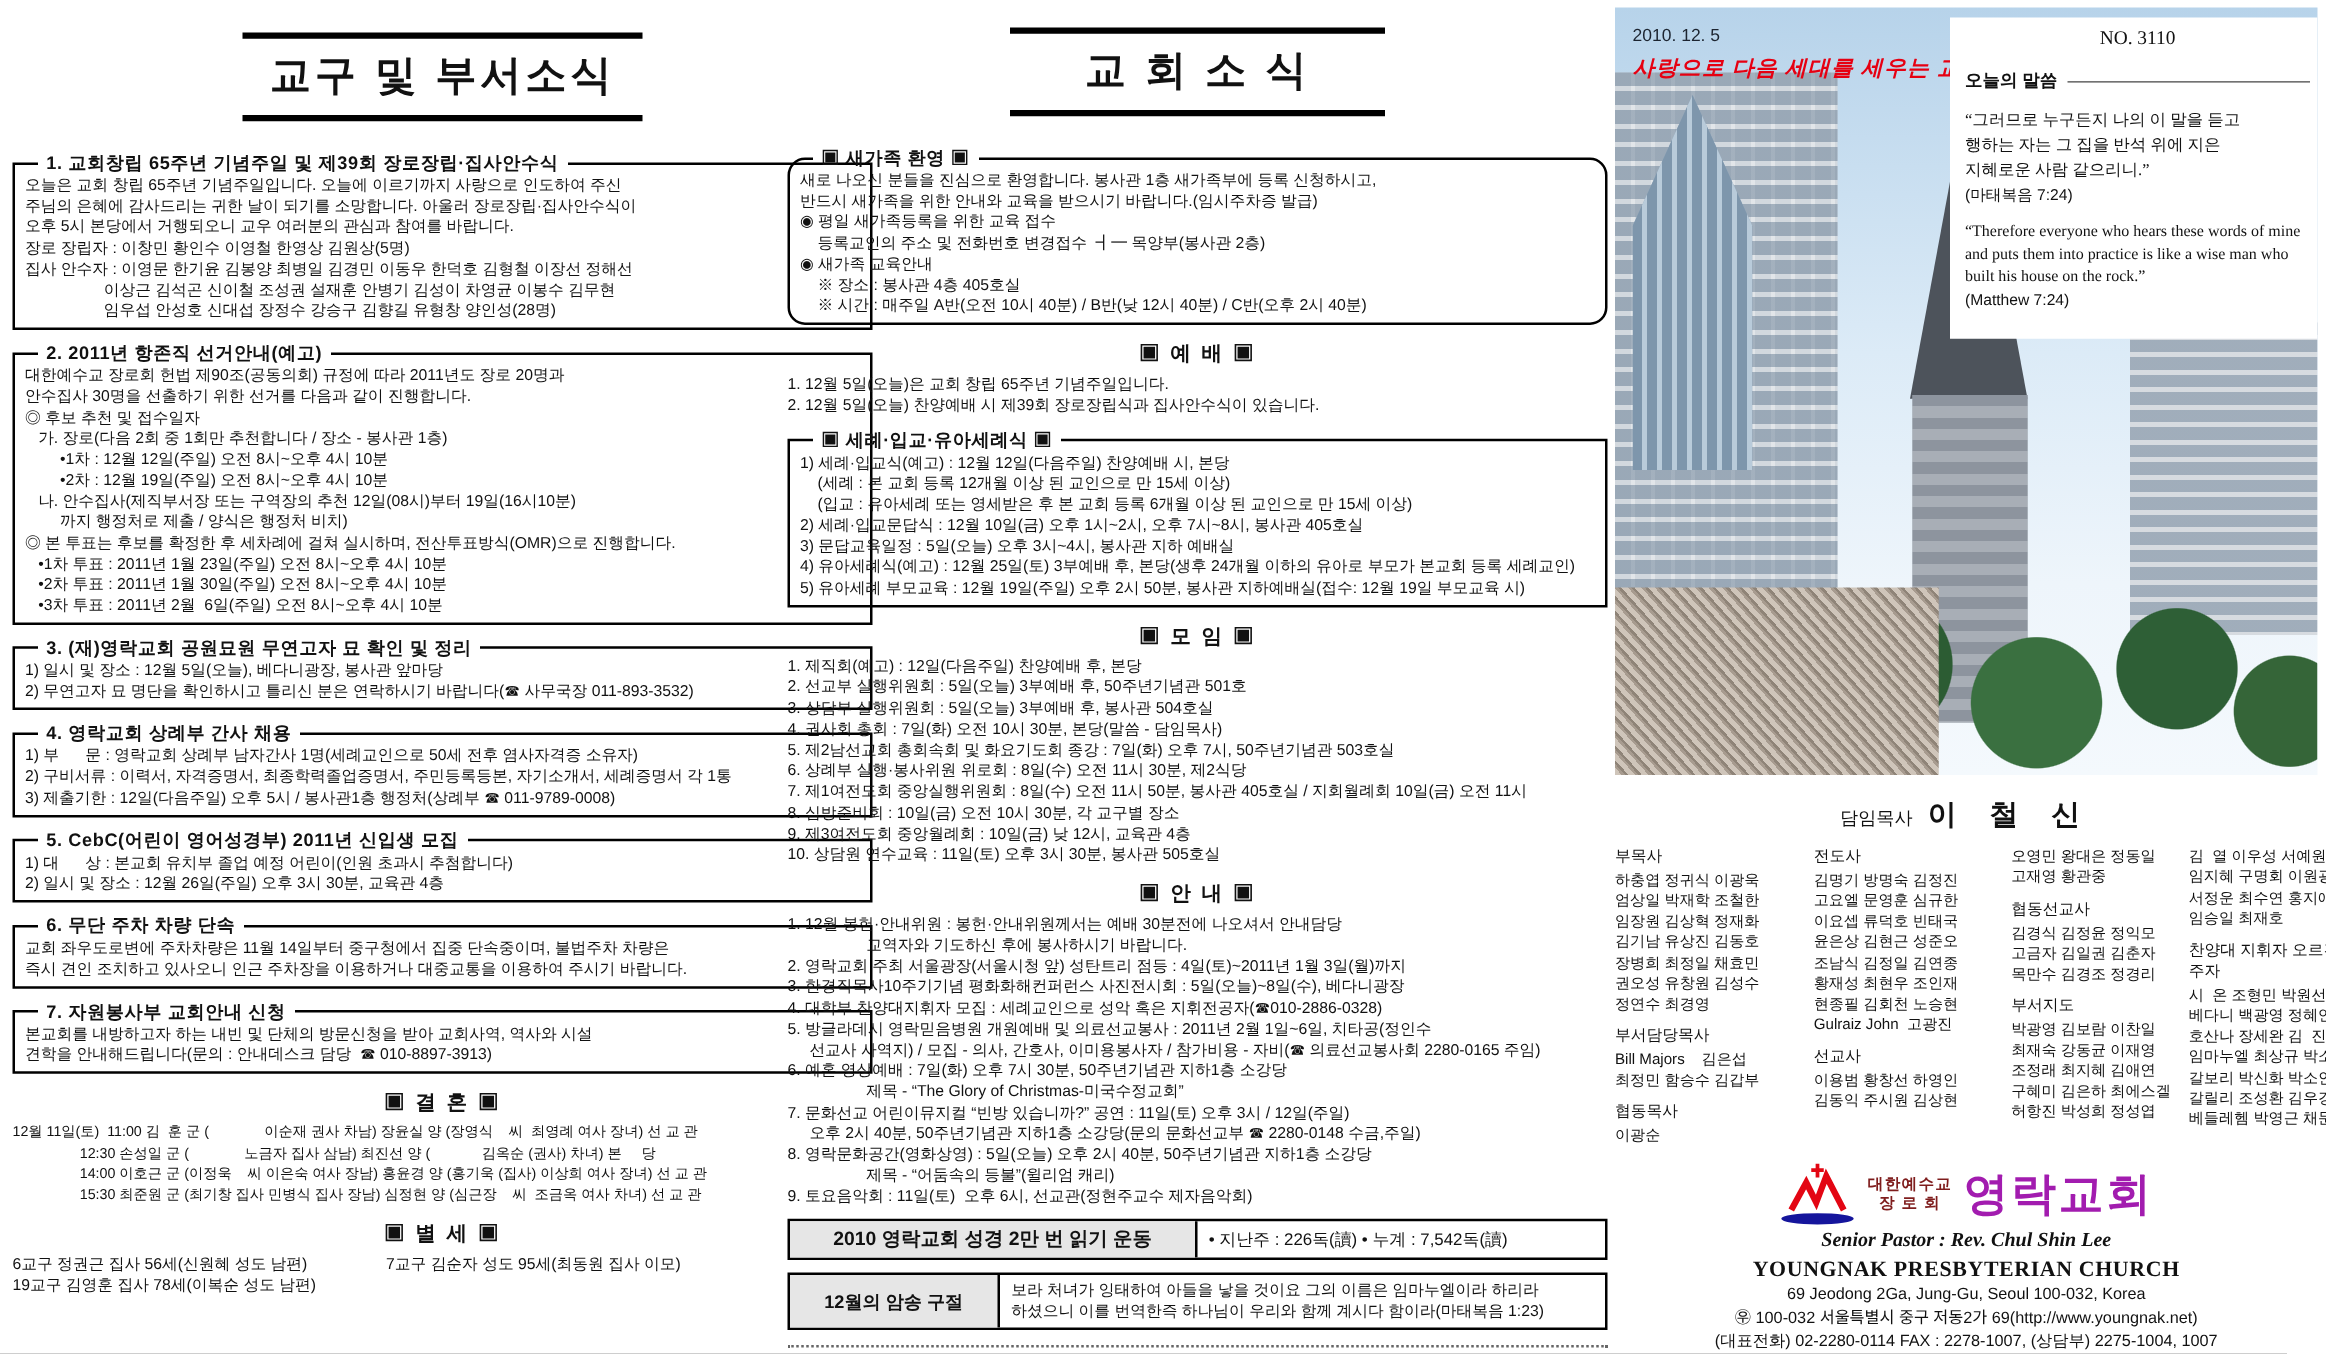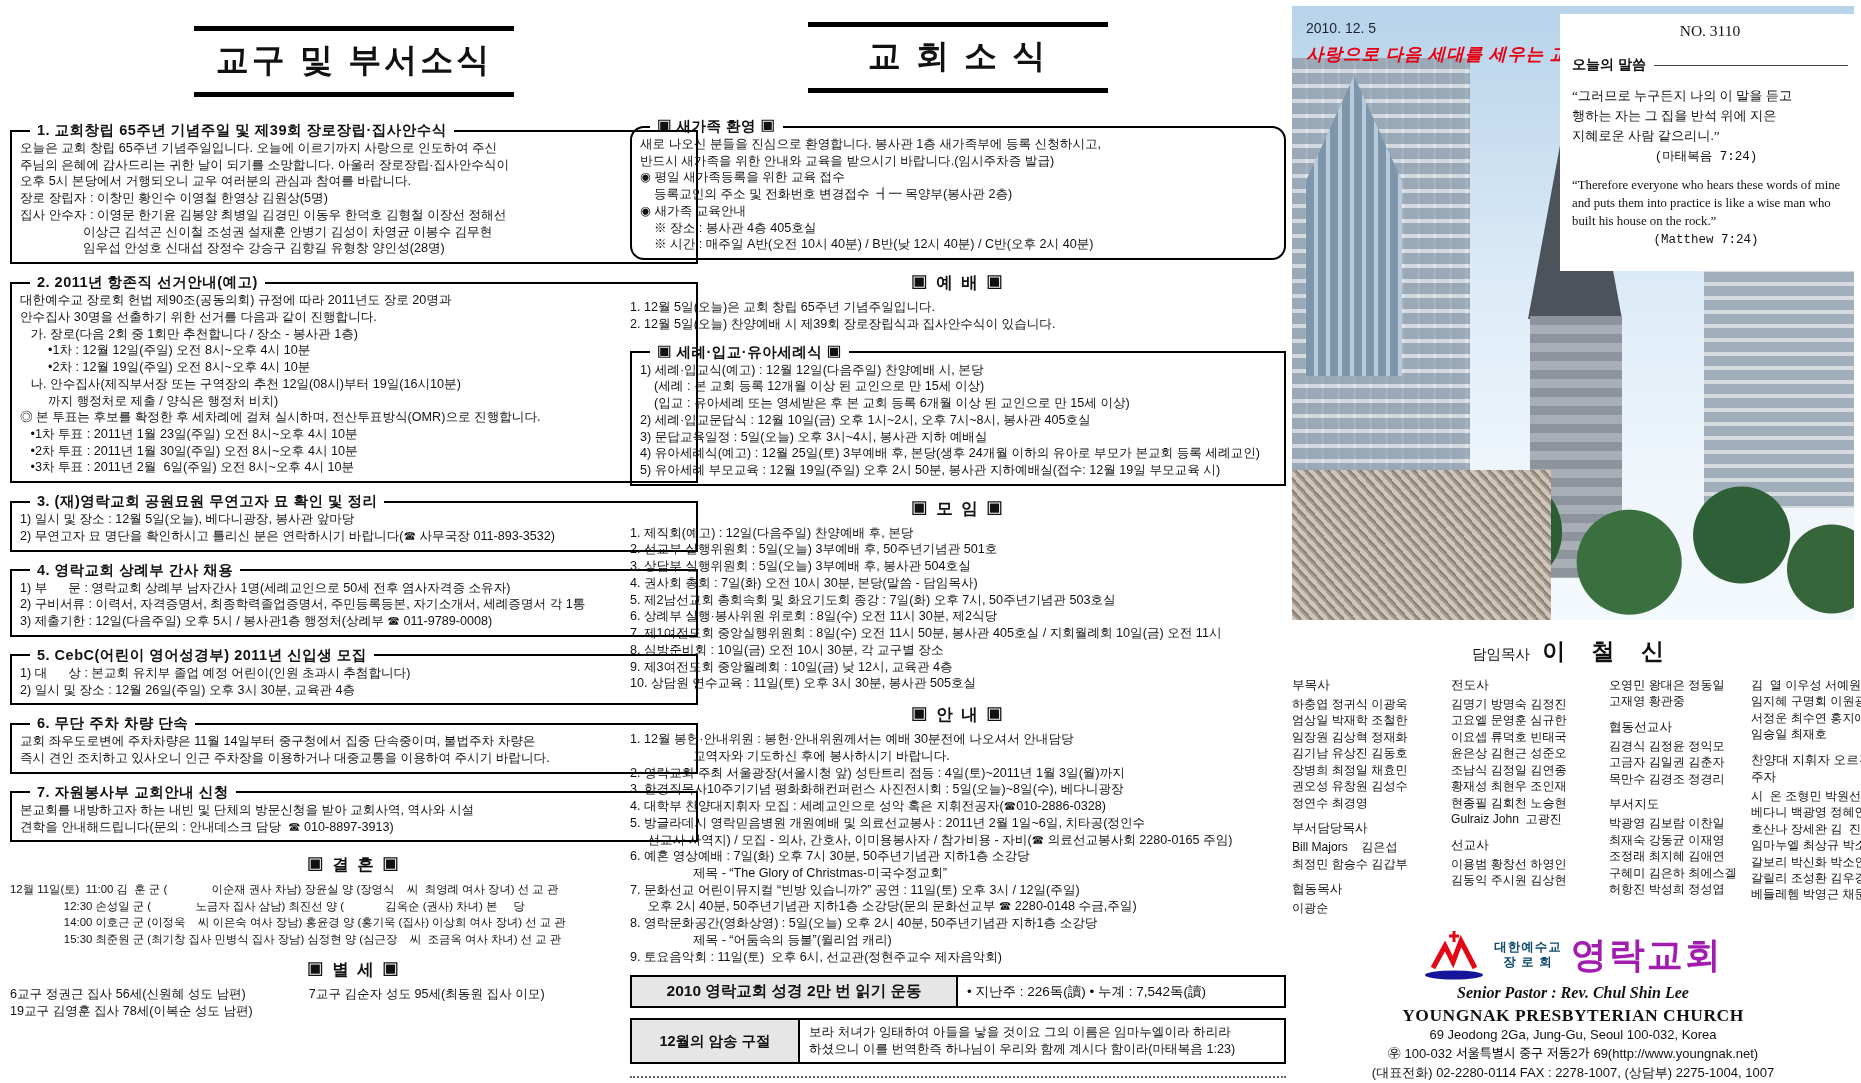--- a/index.html
+++ b/index.html
@@ -56,35 +56,35 @@
   .plaza{position:absolute;left:0;bottom:0;width:46%;height:150px;background:
      repeating-linear-gradient(48deg,#cfc5ba 0 4px,#a79b8f 4px 6px,#8f8478 6px 8px);}
   .photo-date{position:absolute;top:14px;left:14px;font-size:14px;color:#1c2430;}
   .slogan{position:absolute;top:36px;left:14px;color:#e60012;font-weight:bold;font-style:italic;
           font-size:17.5px;font-family:"Liberation Serif",serif;letter-spacing:1px;}
   .word-box{position:absolute;top:8px;right:0;width:276px;background:#fff;padding:8px 6px 12px 12px;}
   .issue-no{text-align:center;font-size:15.5px;font-family:"Liberation Serif",serif;margin-bottom:16px;}
   .word-head{display:flex;align-items:center;gap:8px;font-weight:bold;font-size:14px;margin-bottom:12px;}
   .rule-line{flex:1;border-top:1.5px solid #444;}
   .kr .line{font-size:13.2px;font-family:"Liberation Serif",serif;line-height:1.5;}
-  .vref{text-align:center;font-size:12.5px;font-family:Liberation Mono, monospace;margin:3px 8px 12px 0;}
+  .vref{text-align:left;font-size:12.5px;font-family:Liberation Sans, sans-serif;margin:3px 8px 12px 0;}
   .en-verse{font-size:12.8px;font-family:"Liberation Serif",serif;line-height:1.38;}
   
   .pastor{text-align:center;margin:16px 0 10px;font-size:14.5px;}
   .pastor b{font-size:23px;letter-spacing:10px;margin-left:8px;}
   .staff{display:flex;gap:12px;font-size:12.1px;}
   .scol{flex:0 0 auto;}
   .scol1{width:147px}.scol2{width:146px}.scol3{width:130px}.scol4{width:122px}
   .sgroup .line{font-size:12.1px;line-height:1.36;white-space:pre;}
   .shead{font-weight:normal;font-size:12.6px;margin:9px 0 2px;}
   .sgroup:first-child .shead{margin-top:0;}
   .shead:empty{display:none;}
   
   .logo-row{display:flex;align-items:center;justify-content:center;gap:9px;margin:14px 0 4px;}
-  .logo-kr-small{font-size:12.5px;font-weight:bold;color:#0c4a6e;line-height:1.2;text-align:center;letter-spacing:1px;}
+  .logo-kr-small{font-size:12.5px;font-weight:bold;color:#7f1d1d;line-height:1.2;text-align:center;letter-spacing:1px;}
   .logo-kr-big{font-size:36px;font-weight:bold;color:#a21caf;letter-spacing:2px;}
   .sp-line{font-family:"Liberation Serif",serif;font-style:italic;font-weight:bold;text-align:center;font-size:16px;margin-top:4px;}
   .church-en{font-family:"Liberation Serif",serif;font-weight:bold;text-align:center;font-size:17.5px;letter-spacing:.5px;margin-top:3px;}
   .addr{text-align:center;font-size:13px;line-height:1.45;}
 </style>
 </head>
 <body>
 
 <div class="page">
 
@@ -102,20 +102,21 @@
           <div class="line">                  이상근 김석곤 신이철 조성권 설재훈 안병기 김성이 차영균 이봉수 김무현</div>
           <div class="line">                  임우섭 안성호 신대섭 장정수 강승구 김향길 유형창 양인성(28명)</div>
         </div>
     </fieldset>
 
     <fieldset class="sec">
       <legend>2. 2011년 항존직 선거안내(예고)</legend>
       <div>
           <div class="line">대한예수교 장로회 헌법 제90조(공동의회) 규정에 따라 2011년도 장로 20명과</div>
           <div class="line">안수집사 30명을 선출하기 위한 선거를 다음과 같이 진행합니다.</div>
+          <div class="line">◎ 후보 추천 및 접수일자</div>
           <div class="line">   가. 장로(다음 2회 중 1회만 추천합니다 / 장소 - 봉사관 1층)</div>
           <div class="line">        •1차 : 12월 12일(주일) 오전 8시~오후 4시 10분</div>
           <div class="line">        •2차 : 12월 19일(주일) 오전 8시~오후 4시 10분</div>
           <div class="line">   나. 안수집사(제직부서장 또는 구역장의 추천 12일(08시)부터 19일(16시10분)</div>
           <div class="line">        까지 행정처로 제출 / 양식은 행정처 비치)</div>
           <div class="line">◎ 본 투표는 후보를 확정한 후 세차례에 걸쳐 실시하며, 전산투표방식(OMR)으로 진행합니다.</div>
           <div class="line">   •1차 투표 : 2011년 1월 23일(주일) 오전 8시~오후 4시 10분</div>
           <div class="line">   •2차 투표 : 2011년 1월 30일(주일) 오전 8시~오후 4시 10분</div>
           <div class="line">   •3차 투표 : 2011년 2월  6일(주일) 오전 8시~오후 4시 10분</div>
         </div>

